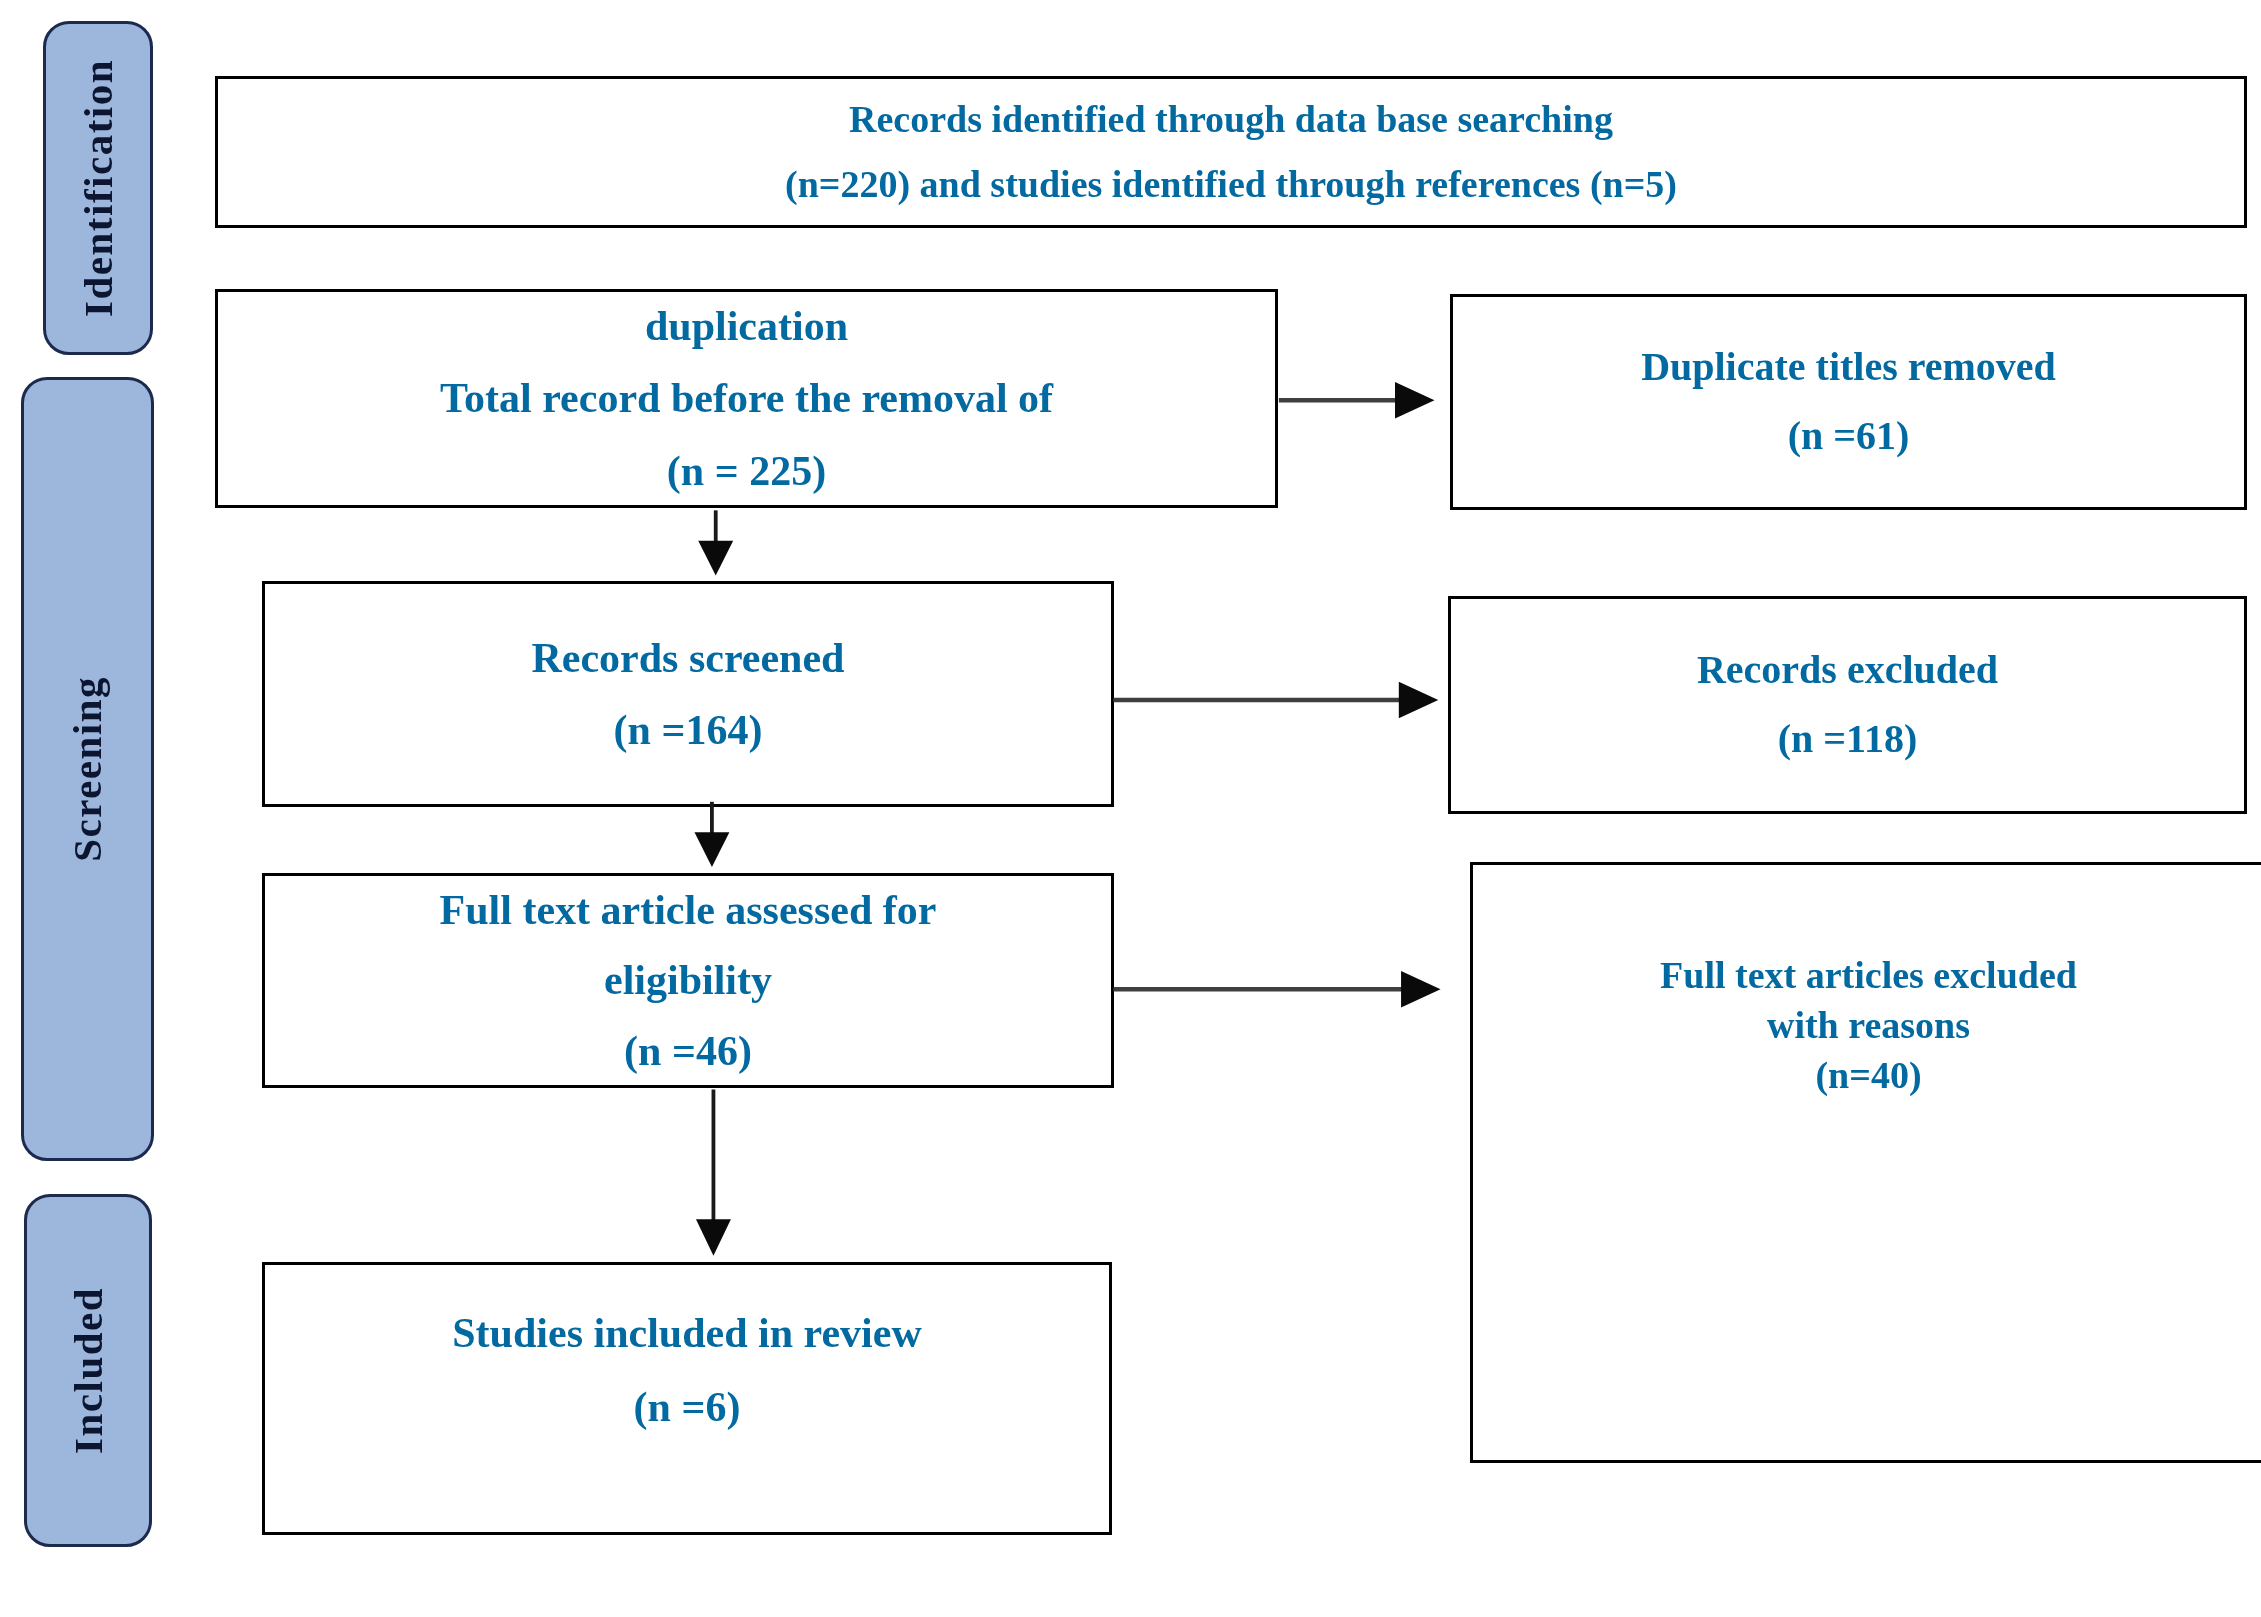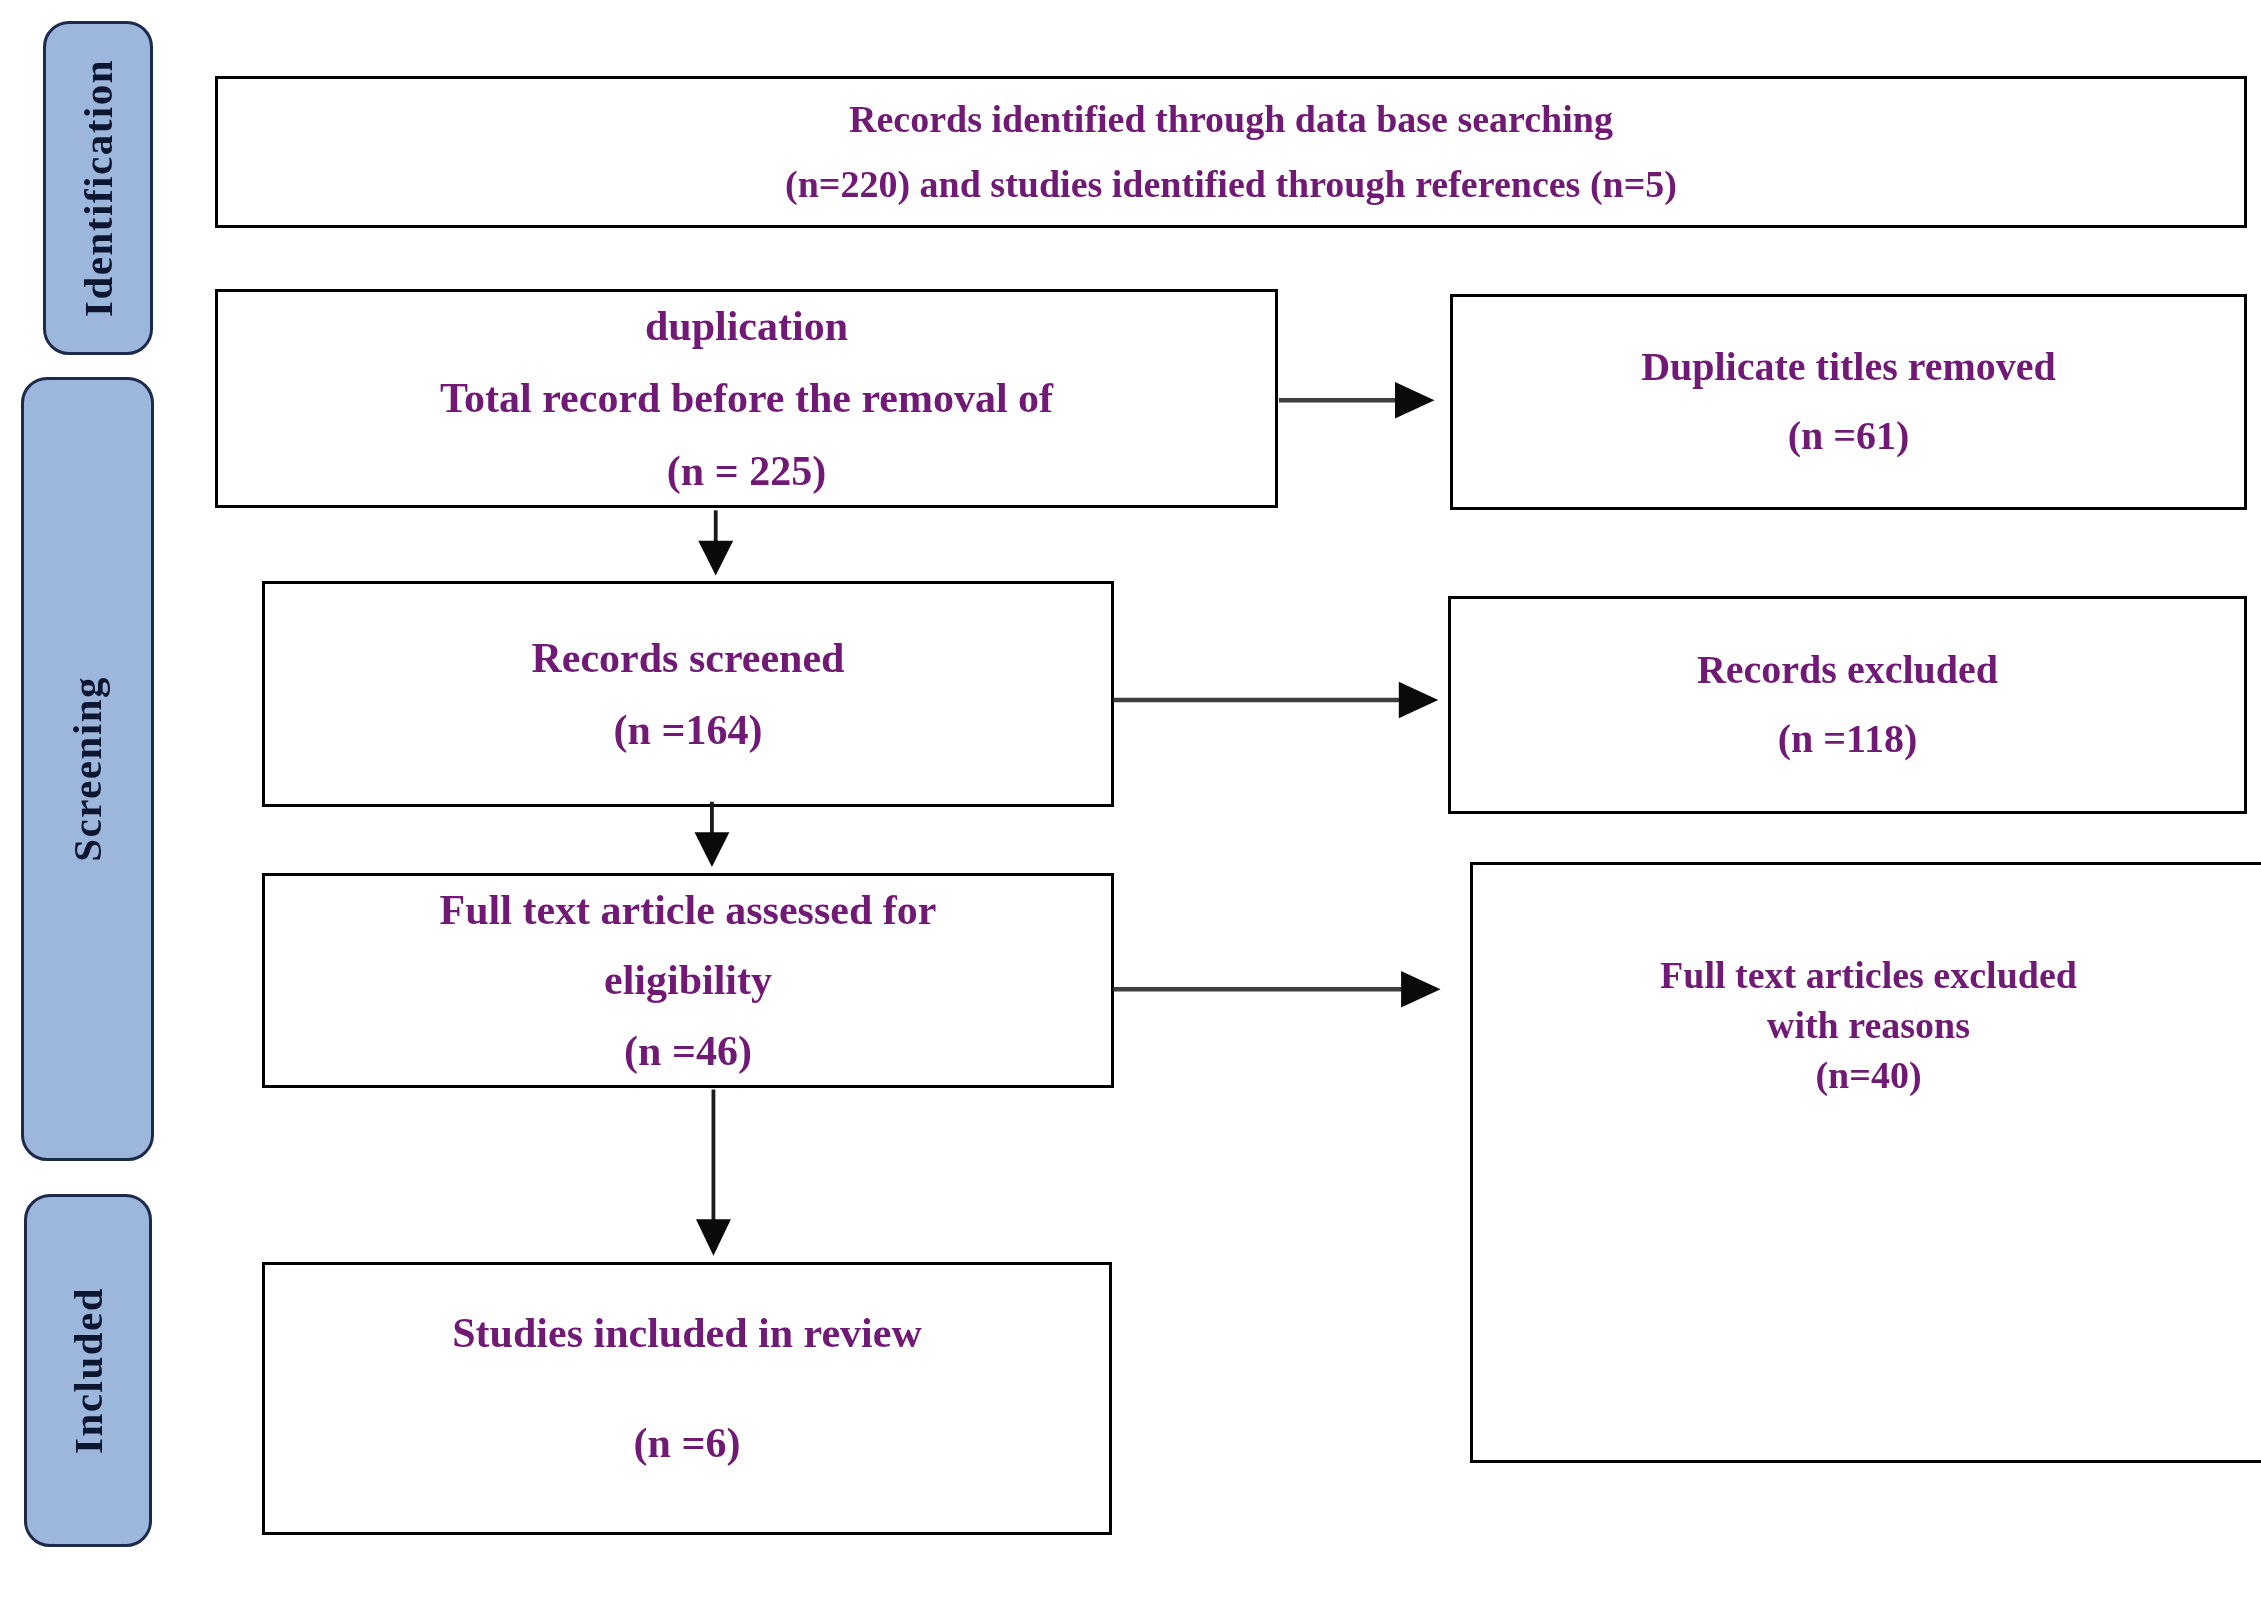--- a/index.html
+++ b/index.html
@@ -40,35 +40,35 @@
   .fbox {
     position: absolute;
     background: #ffffff;
     border: 3.8px solid #000000;
     box-sizing: border-box;
     display: flex;
     flex-direction: column;
     align-items: center;
     justify-content: center;
     text-align: center;
-    color: #701a75;
+    color: #0369a1;
     font-weight: bold;
   }
   .fbox .line { display: block; }
 
   .box-identified        { left: 215px;  top: 76px;  width: 2032px; height: 152px; font-size: 38px; line-height: 1.72; }
   .box-before-dedup      { left: 215px;  top: 289px;  width: 1063px; height: 219px; font-size: 42px; line-height: 1.72; }
   .box-duplicates        { left: 1450px; top: 294px;  width: 797px; height: 216px; font-size: 40px; line-height: 1.72; }
   .box-screened          { left: 262px;  top: 581px;  width: 852px; height: 226px; font-size: 42px; line-height: 1.72; justify-content: center; }
   .box-records-excluded  { left: 1448px; top: 596px;  width: 799px; height: 218px; font-size: 40px; line-height: 1.72; }
   .box-fulltext-assessed { left: 262px;  top: 873px; width: 852px; height: 215px; font-size: 42px; line-height: 1.68; }
   .box-fulltext-excluded { left: 1448px; top: 862px; width: 797px; height: 601px; font-size: 38px; line-height: 1.32;
                            justify-content: flex-start; padding-top: 85px; margin-left: 22px; }
   .box-included-review   { left: 262px;  top: 1262px; width: 850px; height: 273px; font-size: 42px; line-height: 1.75;
-                           justify-content: flex-start; padding-top: 32px; gap: 36px; }
+                           justify-content: flex-start; padding-top: 32px; }
 
   
   .connectors {
     position: absolute;
     left: 0; top: 0;
     width: 2261px;
     height: 1618px;
     pointer-events: none;
   }
 </style>

